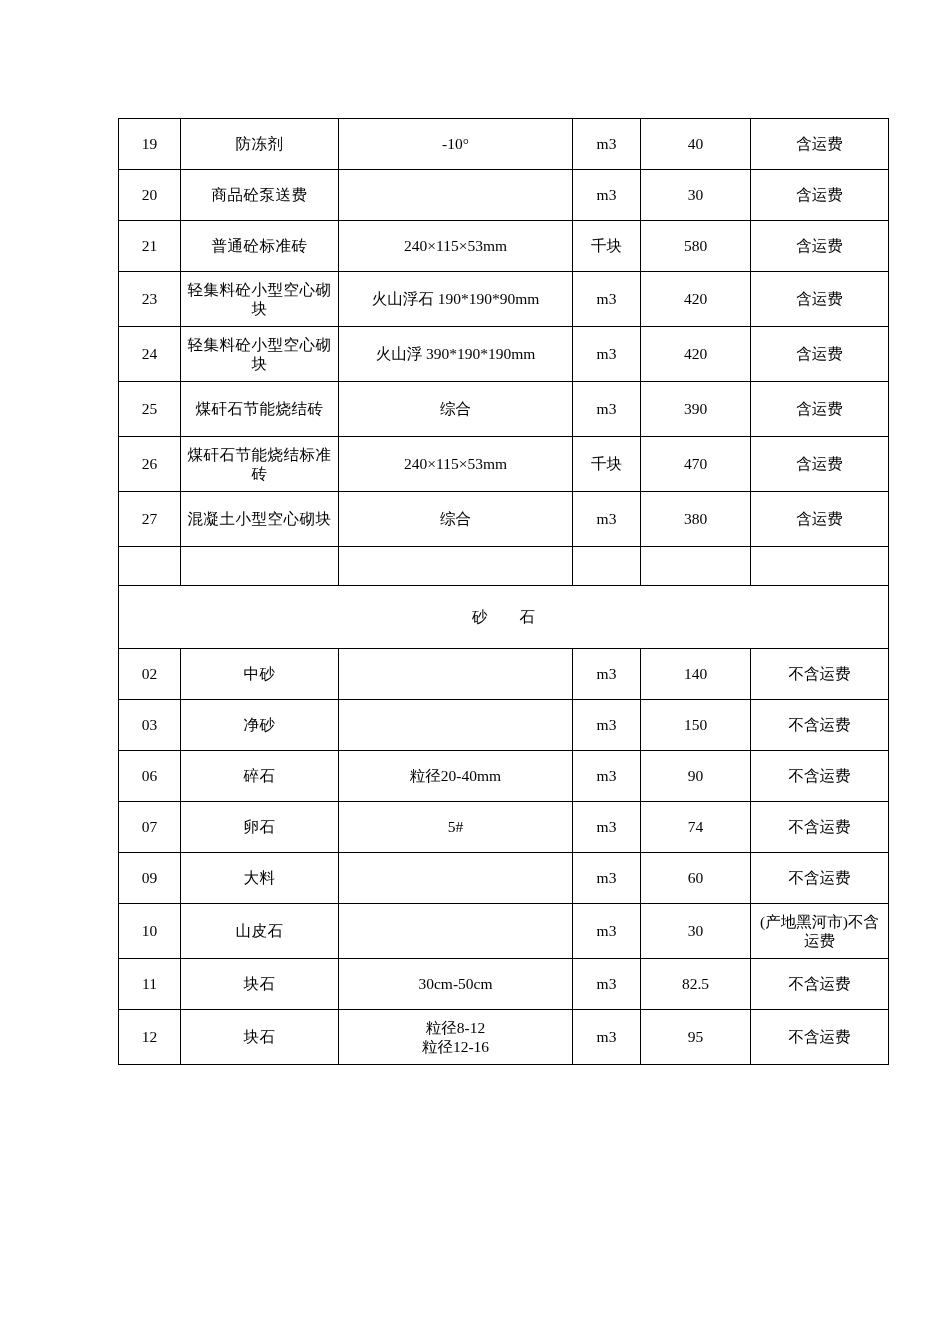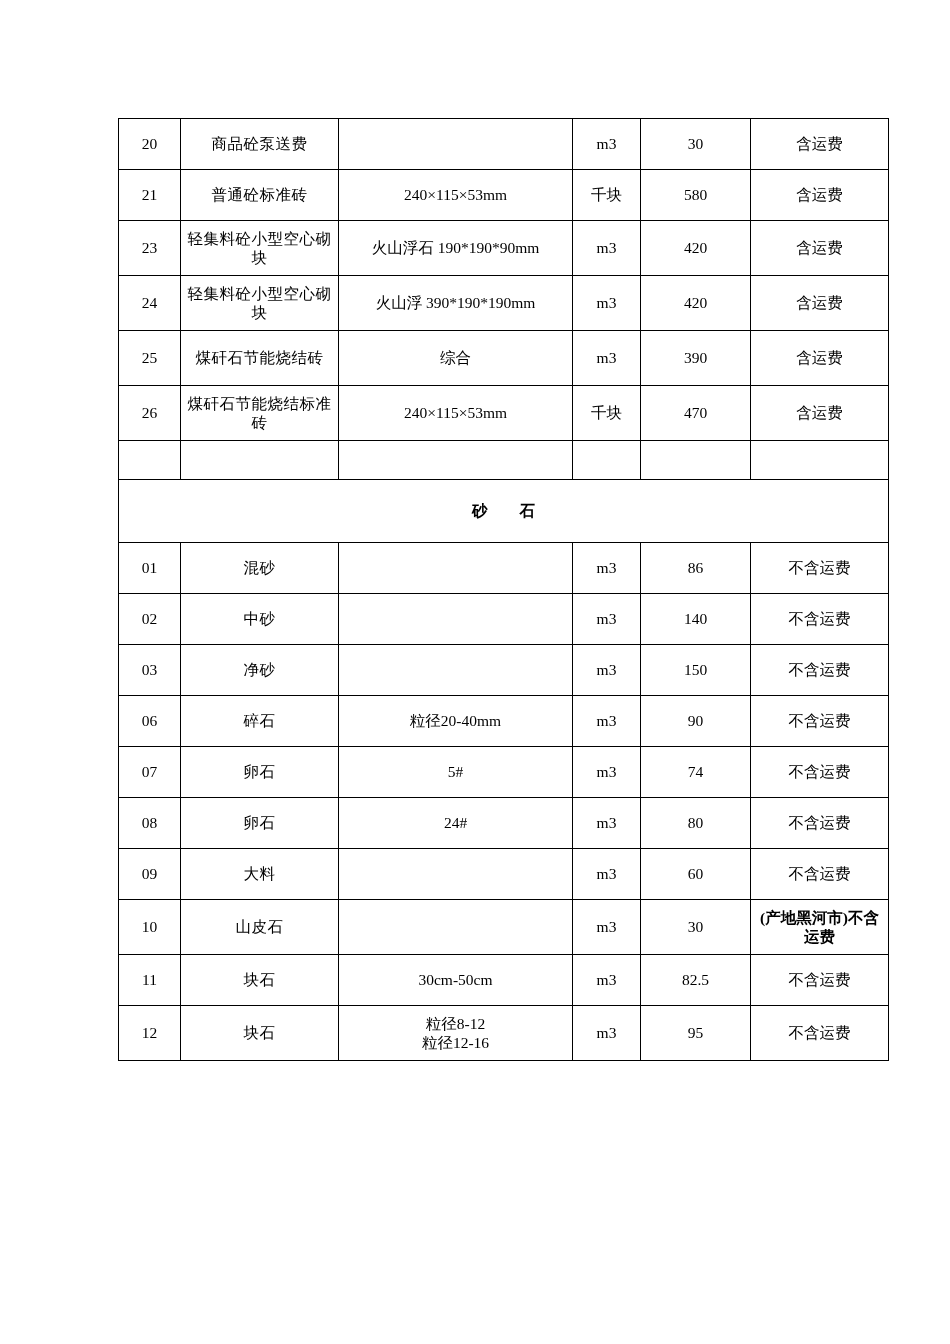--- a/index.html
+++ b/index.html
@@ -55,26 +55,25 @@
   .unit-cell {
     font-size: 14.5px;
     font-family: "Liberation Serif", "DejaVu Serif", serif;
   }
   .note-cell {
     font-size: 15px;
   }
   .note-small {
     font-size: 14.5px;
     line-height: 1.2;
-    font-weight: bold;
   }
   .section-row td {
     height: 58px;
     font-size: 27px;
-    font-weight: bold;
+    font-weight: normal;
     letter-spacing: 14px;
     text-indent: 14px;
   }
   .two-line {
     line-height: 1.18;
   }
   .num-cell {
     font-size: 15.5px;
   }
 </style>
@@ -87,20 +86,28 @@
       <col class="c-no">
       <col class="c-name">
       <col class="c-spec">
       <col class="c-unit">
       <col class="c-price">
       <col class="c-note">
     </colgroup>
     <tbody>
 
       <tr class="row-normal">
+        <td class="num-cell">19</td>
+        <td class="name-cell">防冻剂</td>
+        <td class="spec-cell">-10°</td>
+        <td class="unit-cell">m3</td>
+        <td class="num-cell">40</td>
+        <td class="note-cell">含运费</td>
+      </tr>
+      <tr class="row-normal">
         <td class="num-cell">20</td>
         <td class="name-cell">商品砼泵送费</td>
         <td class="spec-cell"></td>
         <td class="unit-cell">m3</td>
         <td class="num-cell">30</td>
         <td class="note-cell">含运费</td>
       </tr>
       <tr class="row-normal">
         <td class="num-cell">21</td>
         <td class="name-cell">普通砼标准砖</td>
@@ -134,41 +141,41 @@
         <td class="note-cell">含运费</td>
       </tr>
       <tr class="row-tall">
         <td class="num-cell">26</td>
         <td class="name-cell two-line">煤矸石节能烧结标准砖</td>
         <td class="spec-cell">240×115×53mm</td>
         <td class="unit-cell">千块</td>
         <td class="num-cell">470</td>
         <td class="note-cell">含运费</td>
       </tr>
+      <tr class="row-tall">
+        <td class="num-cell">27</td>
+        <td class="name-cell two-line">混凝土小型空心砌块</td>
+        <td class="spec-cell">综合</td>
+        <td class="unit-cell">m3</td>
+        <td class="num-cell">380</td>
+        <td class="note-cell">含运费</td>
+      </tr>
       <tr class="row-empty">
         <td></td>
         <td></td>
         <td></td>
         <td></td>
         <td></td>
         <td></td>
       </tr>
 
       <tr class="section-row">
         <td colspan="6">砂 石</td>
       </tr>
 
-      <tr class="row-normal">
-        <td class="num-cell">01</td>
-        <td class="name-cell">混砂</td>
-        <td class="spec-cell"></td>
-        <td class="unit-cell">m3</td>
-        <td class="num-cell">86</td>
-        <td class="note-cell">不含运费</td>
-      </tr>
       <tr class="row-normal">
         <td class="num-cell">02</td>
         <td class="name-cell">中砂</td>
         <td class="spec-cell"></td>
         <td class="unit-cell">m3</td>
         <td class="num-cell">140</td>
         <td class="note-cell">不含运费</td>
       </tr>
       <tr class="row-normal">
         <td class="num-cell">03</td>
@@ -185,28 +192,20 @@
         <td class="unit-cell">m3</td>
         <td class="num-cell">90</td>
         <td class="note-cell">不含运费</td>
       </tr>
       <tr class="row-normal">
         <td class="num-cell">07</td>
         <td class="name-cell">卵石</td>
         <td class="spec-cell">5#</td>
         <td class="unit-cell">m3</td>
         <td class="num-cell">74</td>
-        <td class="note-cell">不含运费</td>
-      </tr>
-      <tr class="row-normal">
-        <td class="num-cell">08</td>
-        <td class="name-cell">卵石</td>
-        <td class="spec-cell">24#</td>
-        <td class="unit-cell">m3</td>
-        <td class="num-cell">80</td>
         <td class="note-cell">不含运费</td>
       </tr>
       <tr class="row-normal">
         <td class="num-cell">09</td>
         <td class="name-cell">大料</td>
         <td class="spec-cell"></td>
         <td class="unit-cell">m3</td>
         <td class="num-cell">60</td>
         <td class="note-cell">不含运费</td>
       </tr>

